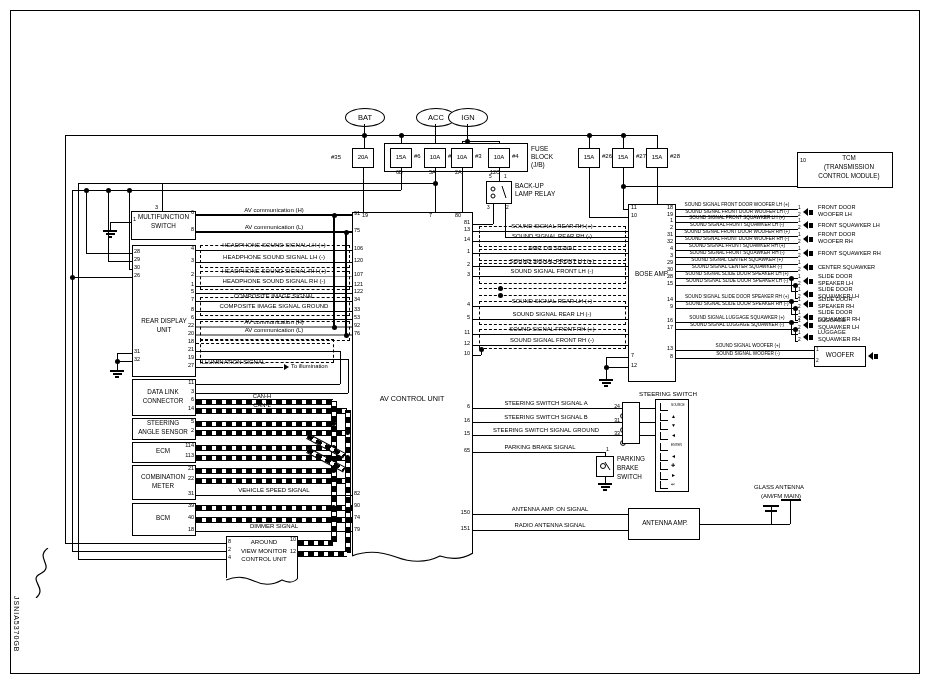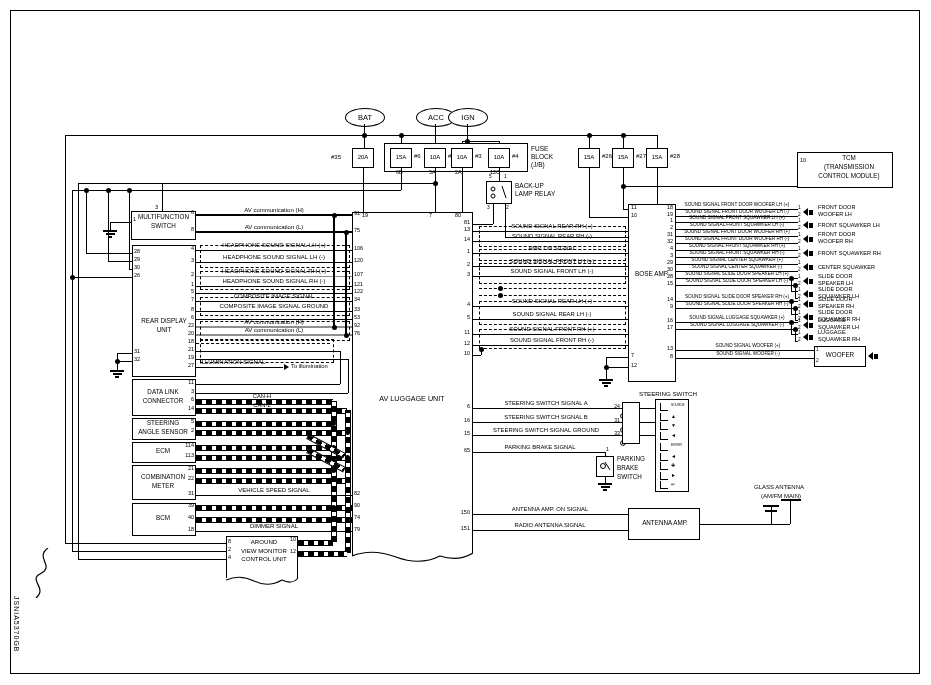--- a/index.html
+++ b/index.html
@@ -178,21 +178,21 @@
     <div class="abs " style="left: 110px; top: 370.3px; width: 14px; height: 1.4px; background: rgb(0, 0, 0);"></div>
     <div class="abs " style="left: 112.5px; top: 373.35px; width: 9px; height: 1.3px; background: rgb(0, 0, 0);"></div>
     <div class="abs " style="left: 115px; top: 376.4px; width: 4px; height: 1.2px; background: rgb(0, 0, 0);"></div>
     <div class="abs comp-box" style="left: 352px; top: 212px; width: 121px; height: 344px; border-bottom: none;"></div>
     <div class="abs " style="left: 352px; top: 212px; width: 1px; height: 344px; background: rgb(0, 0, 0);"></div>
     <div class="abs " style="left: 472px; top: 212px; width: 1px; height: 344px; background: rgb(0, 0, 0);"></div>
     <div class="abs " style="left: 352px; top: 550px; width: 121px; height: 18px;"><svg width="121" height="18" viewBox="0 0 121 18" xmlns="http://www.w3.org/2000/svg">
         <path d="M0,6 Q20,-2 44,7 T88,6 Q106,12 121,3 L121,18 L0,18 Z" fill="#fff" stroke="none"></path>
         <path d="M0,6 Q20,-2 44,7 T88,6 Q106,12 121,3" fill="none" stroke="#000" stroke-width="1.2"></path>
       </svg></div>
-    <div class="abs lab" style="left: 352px; top: 395px; font-size: 7.2px; width: 120px; text-align: center; white-space: nowrap;">AV LUGGAGE UNIT</div>
+    <div class="abs lab" style="left: 352px; top: 395px; font-size: 7.2px; width: 120px; text-align: center; white-space: nowrap;">AV CONTROL UNIT</div>
     <div class="abs lab" style="left: 362px; top: 213px; font-size: 5.5px;">19</div>
     <div class="abs lab" style="left: 429px; top: 213px; font-size: 5.5px;">7</div>
     <div class="abs lab" style="left: 455px; top: 213px; font-size: 5.5px;">80</div>
     <div class="abs " style="left: 362.5px; top: 168px; width: 1px; height: 44px; background: rgb(0, 0, 0);"></div>
     <div class="abs " style="left: 434.5px; top: 183px; width: 1px; height: 29px; background: rgb(0, 0, 0);"></div>
     <div class="abs " style="left: 461.5px; top: 168px; width: 1px; height: 44px; background: rgb(0, 0, 0);"></div>
     <div class="abs " style="left: 196px; top: 214.2px; width: 156px; height: 1.6px; background: rgb(0, 0, 0);"></div>
     <div class="abs lab" style="left: 354px; top: 211px; font-size: 5.5px;">91</div>
     <div class="abs lab" style="left: 196px; top: 207px; font-size: 6px; width: 156px; text-align: center; white-space: nowrap;">AV communication (H)</div>
     <div class="abs " style="left: 196px; top: 231.2px; width: 156px; height: 1.6px; background: rgb(0, 0, 0);"></div>

